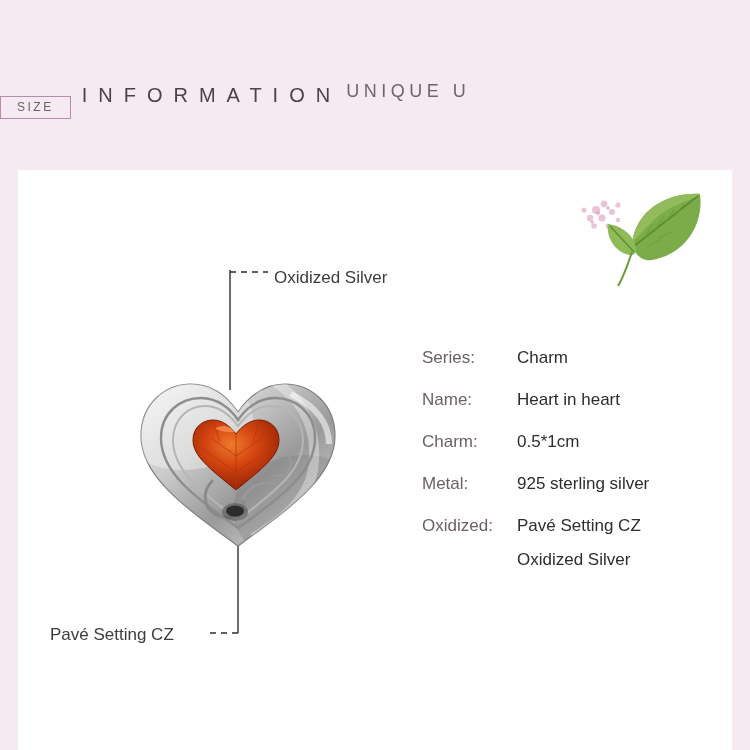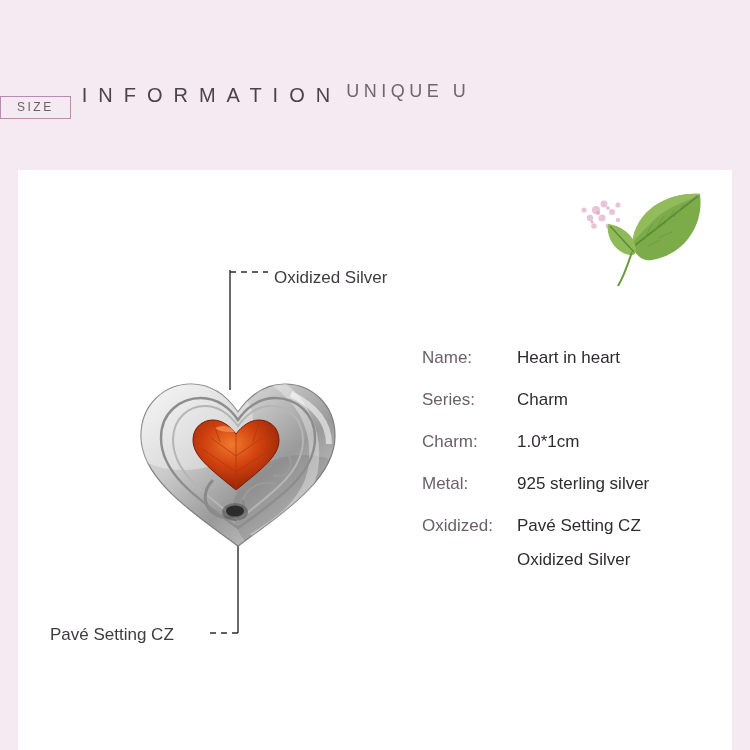--- a/index.html
+++ b/index.html
@@ -264,30 +264,30 @@
 
       <ellipse cx="112" cy="152" rx="13" ry="9" fill="#4e4e4e" opacity="0.55"></ellipse>
       <ellipse cx="112" cy="151" rx="9" ry="5.5" fill="#2c2c2c"></ellipse>
 
       <path d="M168 34 C192 46 206 62 206 84" stroke="#ffffff" stroke-width="6" opacity="0.55" fill="none"></path>
     </svg>
   </div>
 
   <div class="specs">
     <div class="spec-row">
+      <span class="spec-key">Series:</span>
+      <span class="spec-val">Charm</span>
+    </div>
+    <div class="spec-row">
       <span class="spec-key">Name:</span>
       <span class="spec-val">Heart in heart</span>
     </div>
     <div class="spec-row">
-      <span class="spec-key">Series:</span>
-      <span class="spec-val">Charm</span>
-    </div>
-    <div class="spec-row">
       <span class="spec-key">Charm:</span>
-      <span class="spec-val">1.0*1cm</span>
+      <span class="spec-val">0.5*1cm</span>
     </div>
     <div class="spec-row">
       <span class="spec-key">Metal:</span>
       <span class="spec-val">925 sterling silver</span>
     </div>
     <div class="spec-row">
       <span class="spec-key">Oxidized:</span>
       <span class="spec-val">Pavé Setting CZ</span>
     </div>
     <div class="spec-extra">Oxidized Silver</div>

